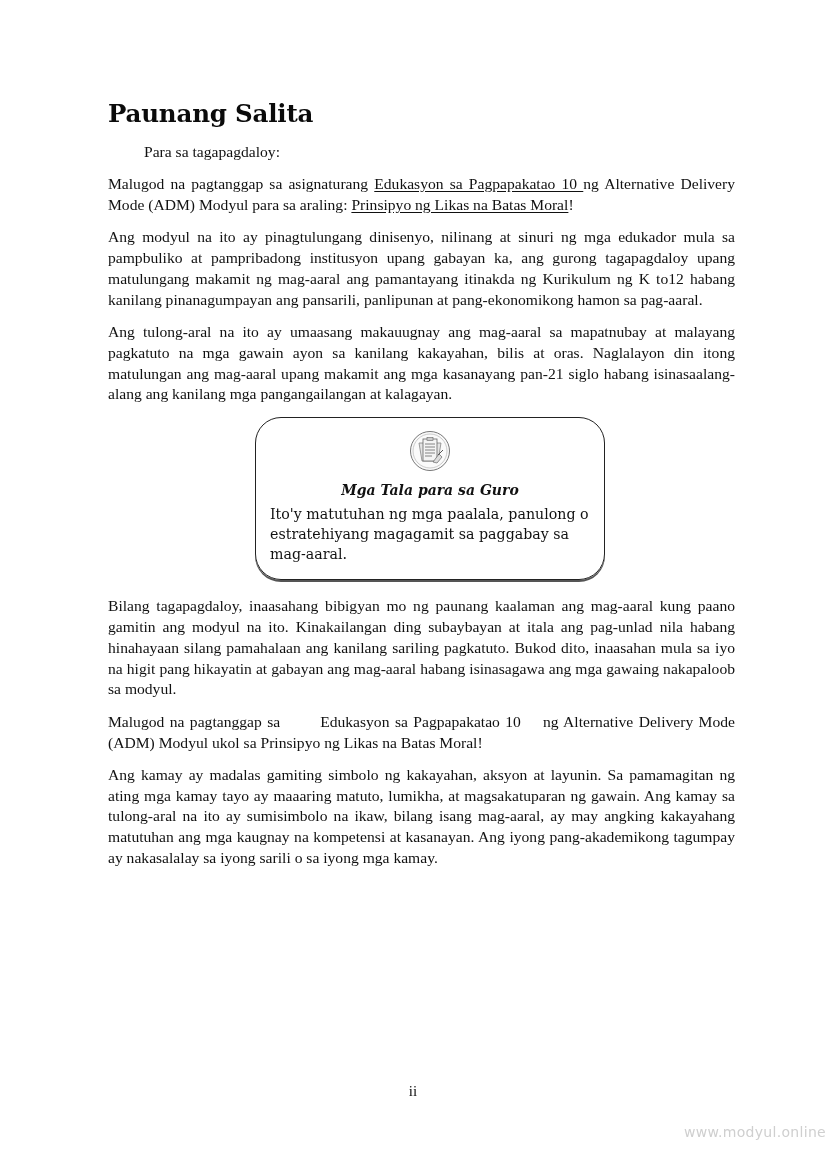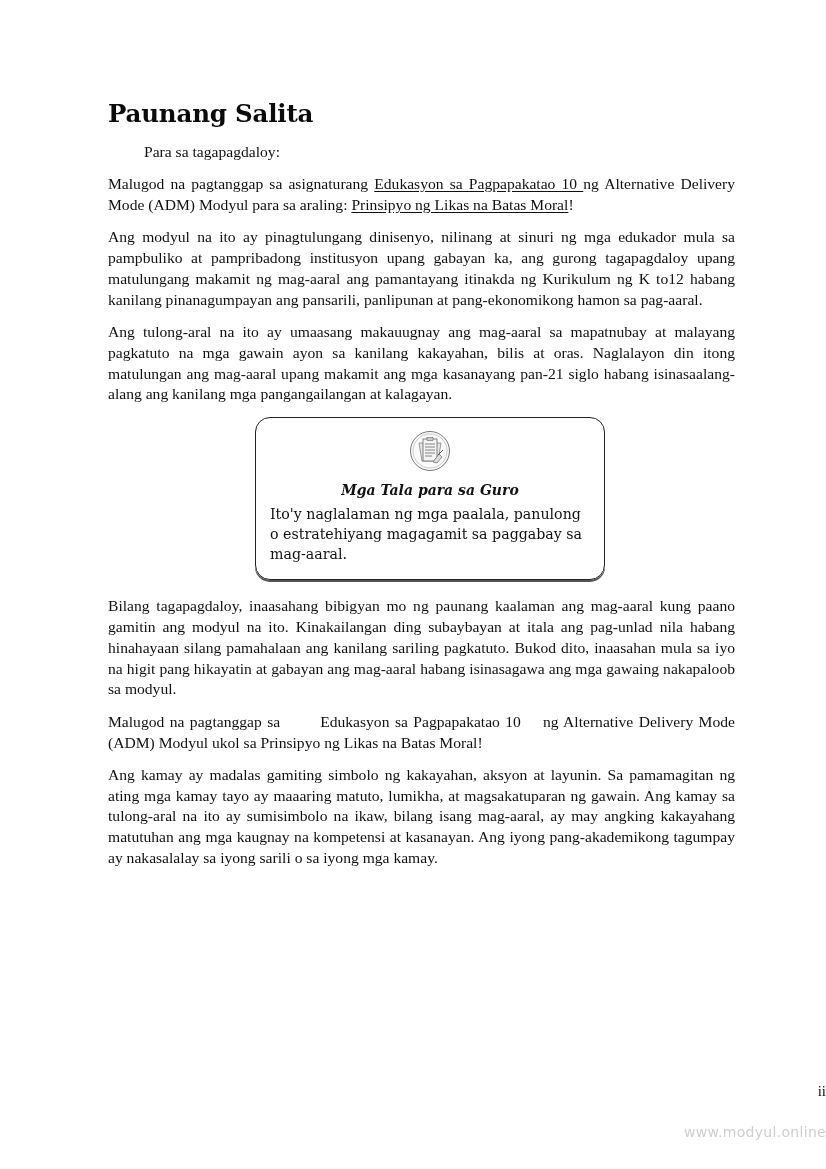--- a/index.html
+++ b/index.html
@@ -39,21 +39,21 @@
   p.left { text-align: left; margin-left: 36px; }
   .ul { text-decoration: underline; text-underline-offset: 2px; }
   .gap { display: inline-block; width: 40px; }
   .gap2 { display: inline-block; width: 22px; }
 
   .notebox {
     position: relative;
     width: 350px;
     margin: 12px 0 16px 147px;
     border: 1.3px solid #222;
-    border-radius: 15px;
+    border-radius: 26px;
     box-shadow: 0 2px 0 #555;
     padding: 12px 14px 9px 14px;
     box-sizing: border-box;
     height: 163px;
   }
   .note-icon {
     display: block;
     width: 42px;
     height: 42px;
     margin: 0 auto 8px auto;
@@ -72,21 +72,21 @@
     font-size: 14.2px;
     line-height: 20px;
     text-align: left;
     margin: 0;
   }
   .page-number {
     position: absolute;
     left: 0;
     width: 826px;
     top: 1083px;
-    text-align: right;
+    text-align: center;
     font-size: 15px;
     color: #111;
   }
   .watermark {
     position: absolute;
     left: 0;
     width: 826px;
     top: 1124px;
     text-align: right;
     font-family: "DejaVu Sans", "Liberation Sans", sans-serif;
@@ -117,21 +117,21 @@
       <rect x="18" y="7.5" width="6" height="3" fill="#ccc" stroke="#666" stroke-width="0.6"></rect>
       <line x1="16" y1="14" x2="26" y2="14" stroke="#777" stroke-width="0.9"></line>
       <line x1="16" y1="17" x2="26" y2="17" stroke="#777" stroke-width="0.9"></line>
       <line x1="16" y1="20" x2="26" y2="20" stroke="#777" stroke-width="0.9"></line>
       <line x1="16" y1="23" x2="26" y2="23" stroke="#777" stroke-width="0.9"></line>
       <line x1="16" y1="26" x2="23" y2="26" stroke="#777" stroke-width="0.9"></line>
       <path d="M24 32 L30 24 L33 27 L28 33 Z" fill="#ddd" stroke="#666" stroke-width="0.7"></path>
       <line x1="29" y1="25" x2="34" y2="20" stroke="#555" stroke-width="1"></line>
     </svg>
     <div class="note-title">Mga Tala para sa Guro</div>
-    <p class="note-body">Ito'y naglalaman ng mga paalala, panulong o estratehiyang magagamit sa paggabay sa mag-aaral.</p>
+    <p class="note-body">Ito'y matutuhan ng mga paalala, panulong o estratehiyang magagamit sa paggabay sa mag-aaral.</p>
   </div>
 
   <p>Bilang tagapagdaloy, inaasahang bibigyan mo ng paunang kaalaman ang mag-aaral kung paano gamitin ang modyul na ito. Kinakailangan ding subaybayan at itala ang pag-unlad nila habang hinahayaan silang pamahalaan ang kanilang sariling pagkatuto. Bukod dito, inaasahan mula sa iyo na higit pang hikayatin at gabayan ang mag-aaral habang isinasagawa ang mga gawaing nakapaloob sa modyul.</p>
 
 
   <p><span>Malugod na pagtanggap sa</span><span class="gap"></span><span>Edukasyon sa Pagpapakatao 10</span><span class="gap2"></span><span>ng Alternative Delivery Mode (ADM) Modyul ukol sa Prinsipyo ng  Likas na Batas Moral!</span></p>
 
   <p>Ang kamay ay madalas gamiting simbolo ng kakayahan, aksyon at layunin. Sa pamamagitan ng ating mga kamay tayo ay maaaring matuto, lumikha, at magsakatuparan ng gawain. Ang kamay sa tulong-aral na ito ay sumisimbolo na ikaw, bilang isang mag-aaral, ay may angking kakayahang matutuhan ang mga kaugnay na kompetensi at kasanayan. Ang iyong pang-akademikong tagumpay ay nakasalalay sa iyong sarili o sa iyong mga kamay.</p>
 </div>
 

